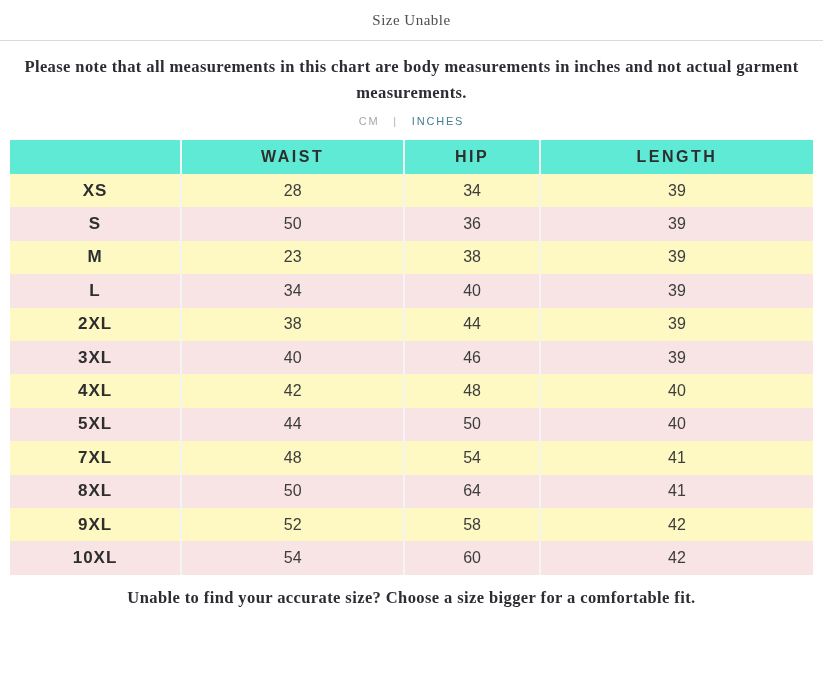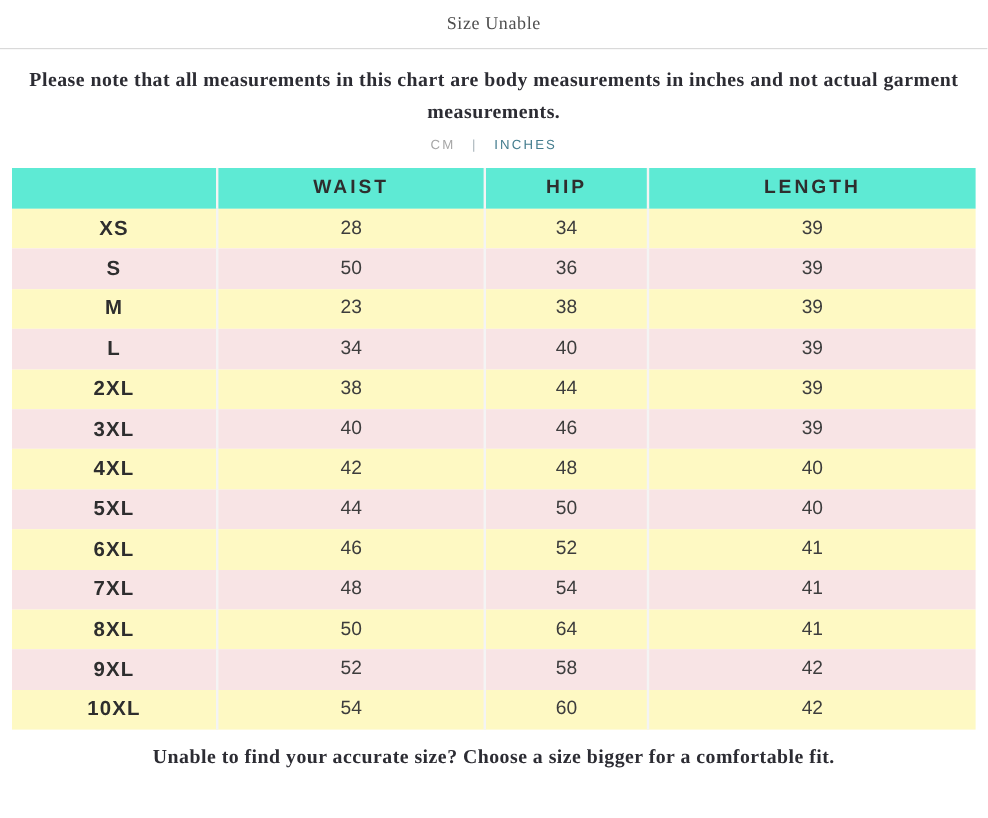--- a/index.html
+++ b/index.html
@@ -160,26 +160,20 @@
           <td>48</td>
           <td>40</td>
         </tr>
         <tr>
           <th>5XL</th>
           <td>44</td>
           <td>50</td>
           <td>40</td>
         </tr>
         <tr>
-          <th>6XL</th>
-          <td>46</td>
-          <td>52</td>
-          <td>41</td>
-        </tr>
-        <tr>
           <th>7XL</th>
           <td>48</td>
           <td>54</td>
           <td>41</td>
         </tr>
         <tr>
           <th>8XL</th>
           <td>50</td>
           <td>64</td>
           <td>41</td>

